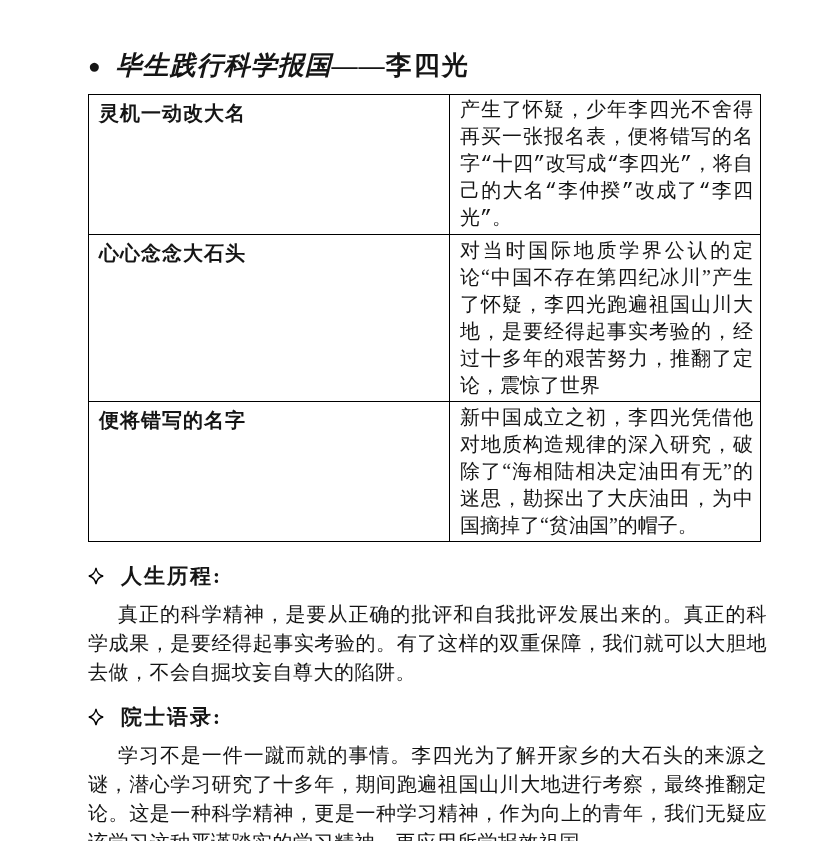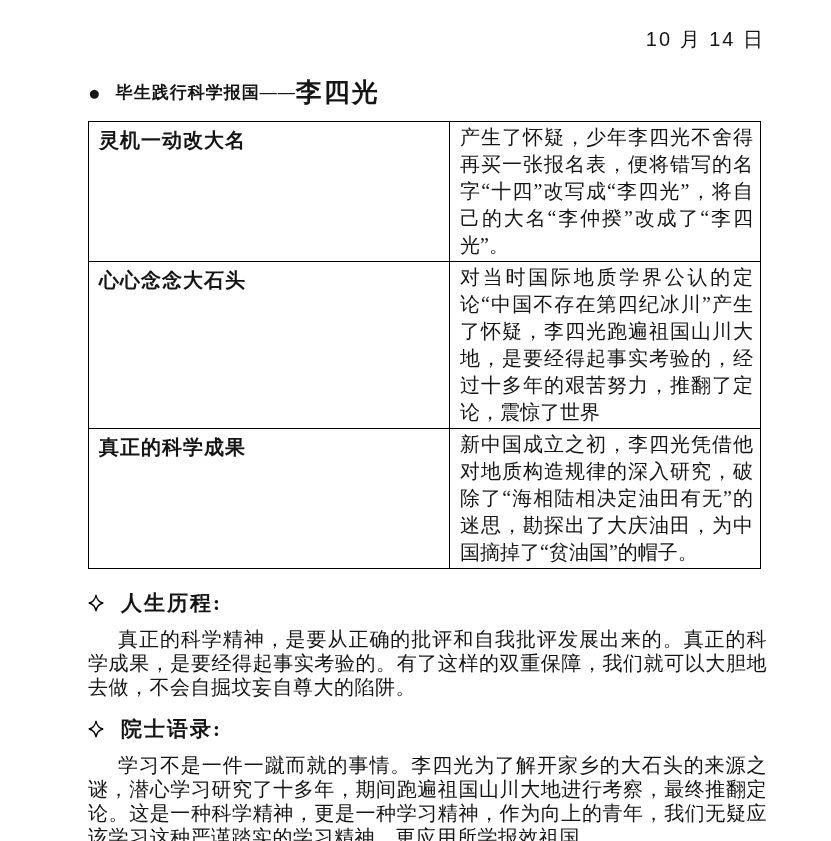--- a/index.html
+++ b/index.html
@@ -30,23 +30,24 @@
     align-items: center;
     margin-top: 22px;
   }
   .bullet {
     font-size: 21px;
     line-height: 1;
     margin-right: 15px;
     transform: translateY(1px);
   }
   .title-main {
-    font-size: 17px;
+    font-size: 26px;
     font-weight: bold;
     letter-spacing: 1px;
+    font-style: italic;
   }
   .title-name {
     font-size: 26px;
     font-weight: 900;
     letter-spacing: 2px;
   }
   .sec-heading {
     display: flex;
     align-items: center;
     font-size: 21px;
@@ -78,59 +79,58 @@
     width: 340px;
     font-weight: bold;
     letter-spacing: 1px;
     padding: 5px 10px;
   }
   td.cell-content {
     padding: 2px 7px 2px 10px;
     line-height: 27px;
     text-align: justify;
   }
-  tr.row-0 { height: 109px; }
+  tr.row-0 { height: 109px; font-family: Liberation Mono, monospace; }
   tr.row-1 { height: 121px; }
   tr.row-2 { height: 124px; }
 
   p.body-para {
     margin: 10px 0 0 0;
     font-size: 20px;
-    line-height: 24px;
+    line-height: 29px;
     text-align: justify;
     text-indent: 30px;
     letter-spacing: 0.5px;
   }
 </style>
 </head>
 <body>
 
 <div class="page">
 
-  <div class="date-line">10 月 14 日</div>
 
   <div class="title-row">
     <span class="bullet">●</span>
     <span class="title-main">毕生践行科学报国——</span>
     <span class="title-name">李四光</span>
   </div>
 
 
   <table class="life-table">
     <tbody>
       <tr class="row-0">
         <td class="cell-label">灵机一动改大名</td>
         <td class="cell-content">产生了怀疑，少年李四光不舍得再买一张报名表，便将错写的名字“十四”改写成“李四光”，将自己的大名“李仲揆”改成了“李四光”。</td>
       </tr>
       <tr class="row-1">
         <td class="cell-label">心心念念大石头</td>
         <td class="cell-content">对当时国际地质学界公认的定论“中国不存在第四纪冰川”产生了怀疑，李四光跑遍祖国山川大地，是要经得起事实考验的，经过十多年的艰苦努力，推翻了定论，震惊了世界</td>
       </tr>
       <tr class="row-2">
-        <td class="cell-label">真正的科学成果</td>
+        <td class="cell-label">便将错写的名字</td>
         <td class="cell-content">新中国成立之初，李四光凭借他对地质构造规律的深入研究，破除了“海相陆相决定油田有无”的迷思，勘探出了大庆油田，为中国摘掉了“贫油国”的帽子。</td>
       </tr>
     </tbody>
   </table>
 
   <div class="sec-heading h-quote">
     <svg class="star-icon" viewBox="0 0 24 24" preserveAspectRatio="none">
       <path d="M12 1.2 C 13.1 7.4, 16.6 10.9, 22.8 12 C 16.6 13.1, 13.1 16.6, 12 22.8 C 10.9 16.6, 7.4 13.1, 1.2 12 C 7.4 10.9, 10.9 7.4, 12 1.2 Z" fill="#ffffff" stroke="#000000" stroke-width="1.9"></path>
     </svg>
     <span>人生历程:</span>

